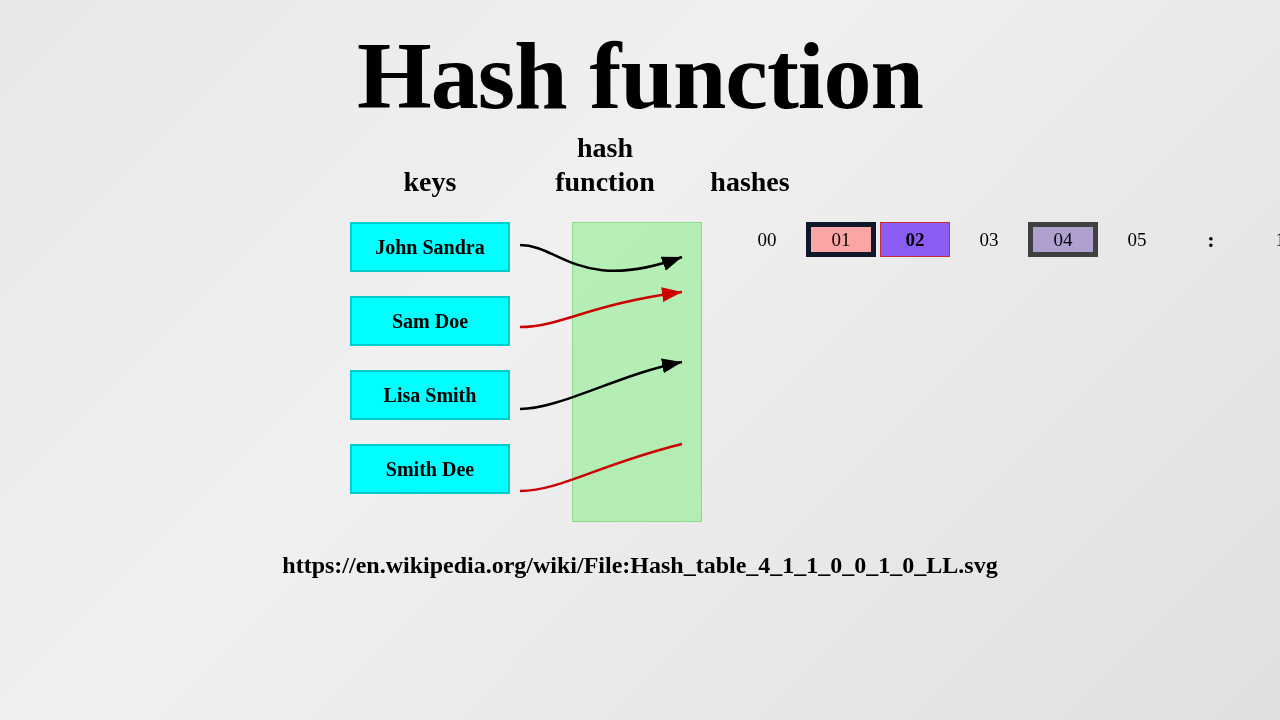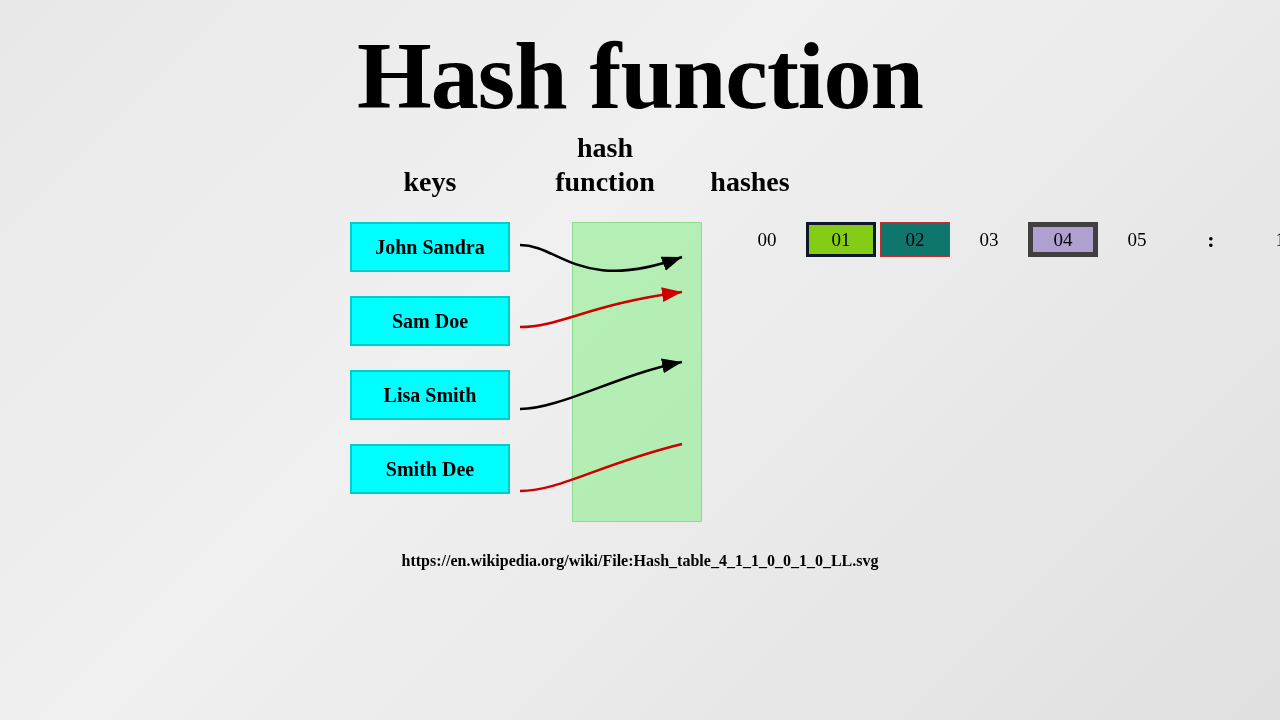--- a/index.html
+++ b/index.html
@@ -70,27 +70,28 @@
       height: 35px;
       display: flex;
       align-items: center;
       justify-content: center;
       font-size: 19px;
       font-family: 'Times New Roman', Times, serif;
       color: #000;
     }
 
     .hash-item.highlighted-blue {
-      background: #84cc16;
-      border: 3px solid #0f172a;
+      background: #fca5a5;
+      border: 5px solid #0f172a;
     }
 
     .hash-item.highlighted-red {
-      background: #0f766e;
+      background: #8b5cf6;
       border: 1px solid #c03030;
+      font-weight: bold;
     }
 
     .hash-item.highlighted-purple {
       background: #b0a0d0;
       border: 5px solid #404040;
     }
 
     .hash-item.plain {
       background: transparent;
     }
@@ -105,21 +106,21 @@
       top: 0;
       left: 0;
       width: 600px;
       height: 320px;
       z-index: 3;
       pointer-events: none;
     }
 
     .footer-url {
       margin-top: 28px;
-      font-size: 16px;
+      font-size: 24px;
       font-weight: bold;
       font-family: 'Times New Roman', Times, serif;
       color: #000;
     }
 
     .diagram-wrapper {
       display: flex;
       flex-direction: column;
       align-items: center;
     }

